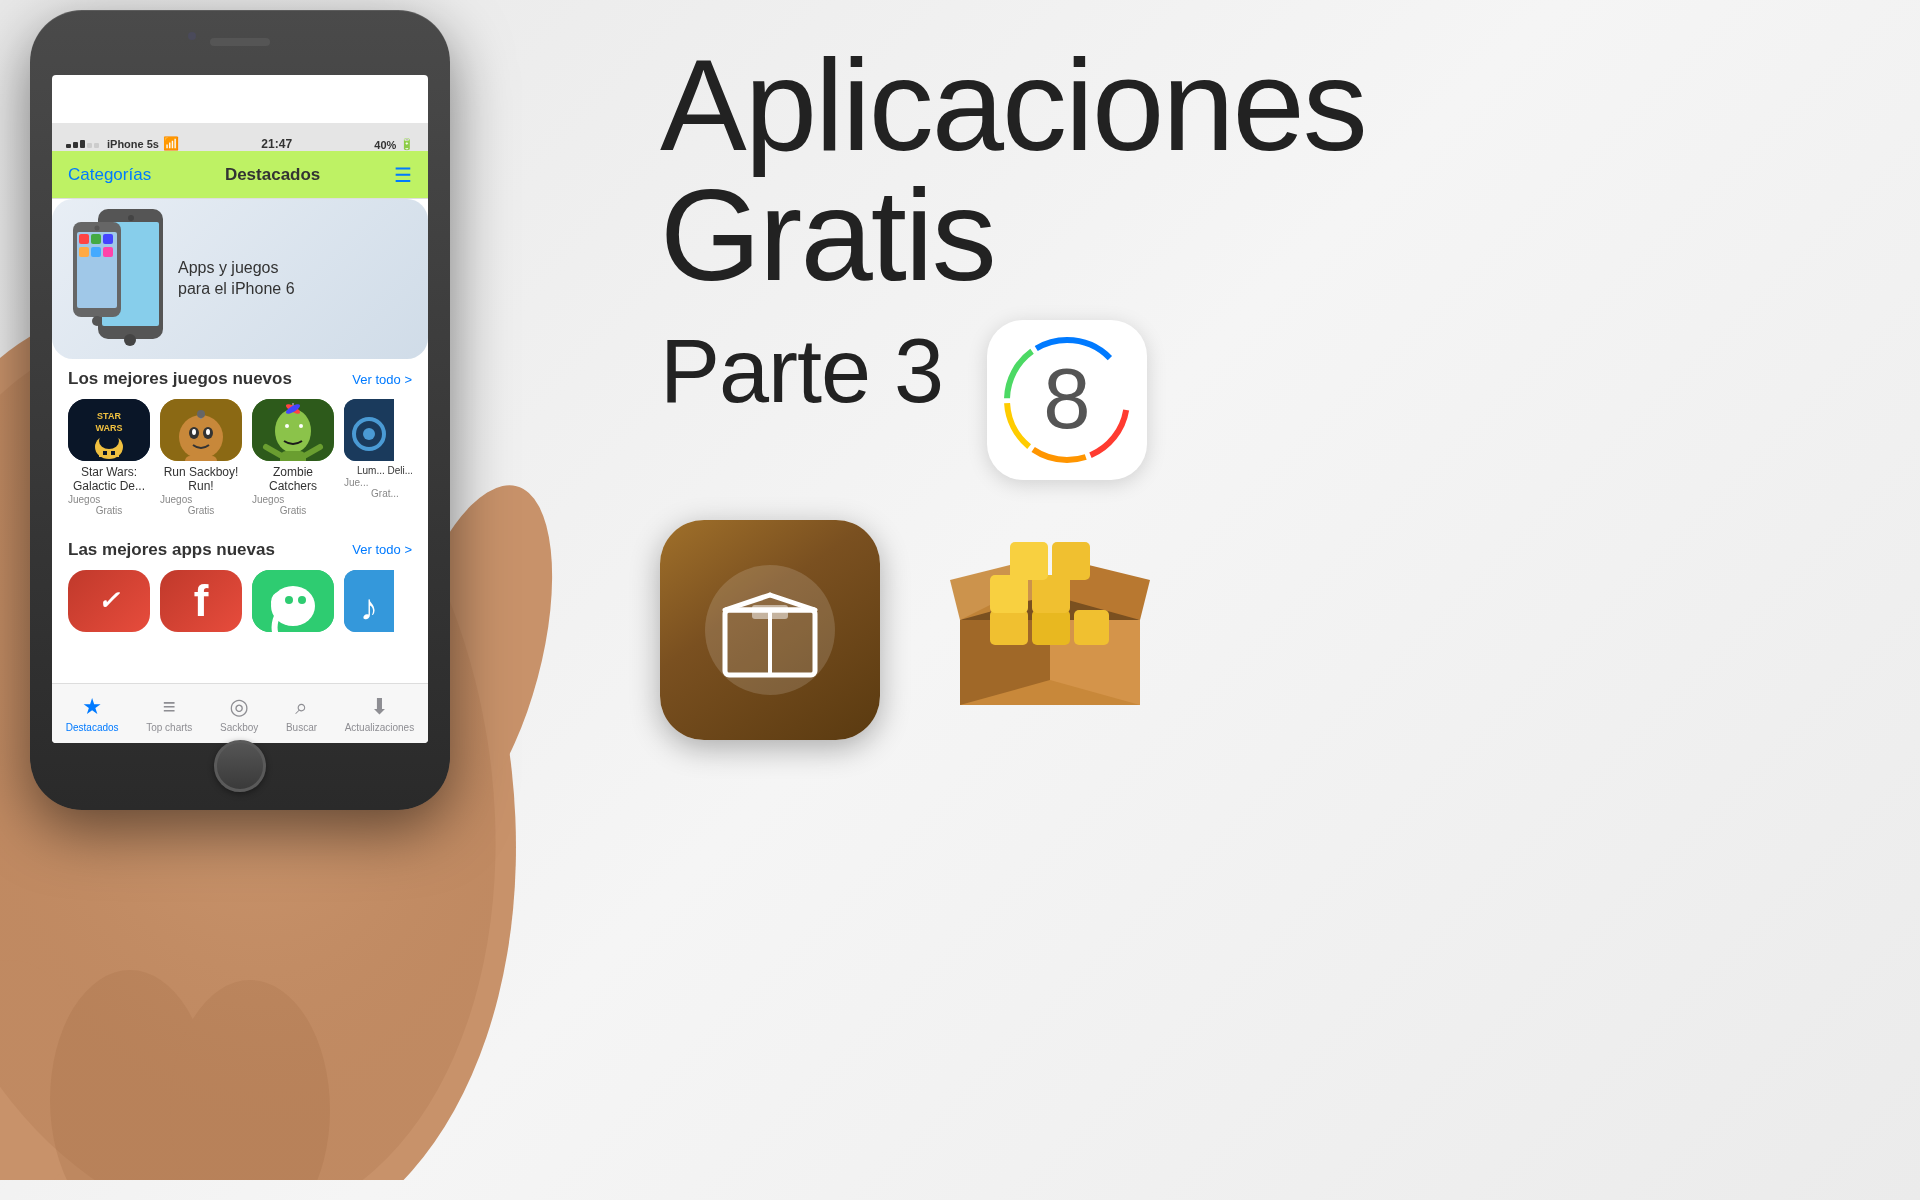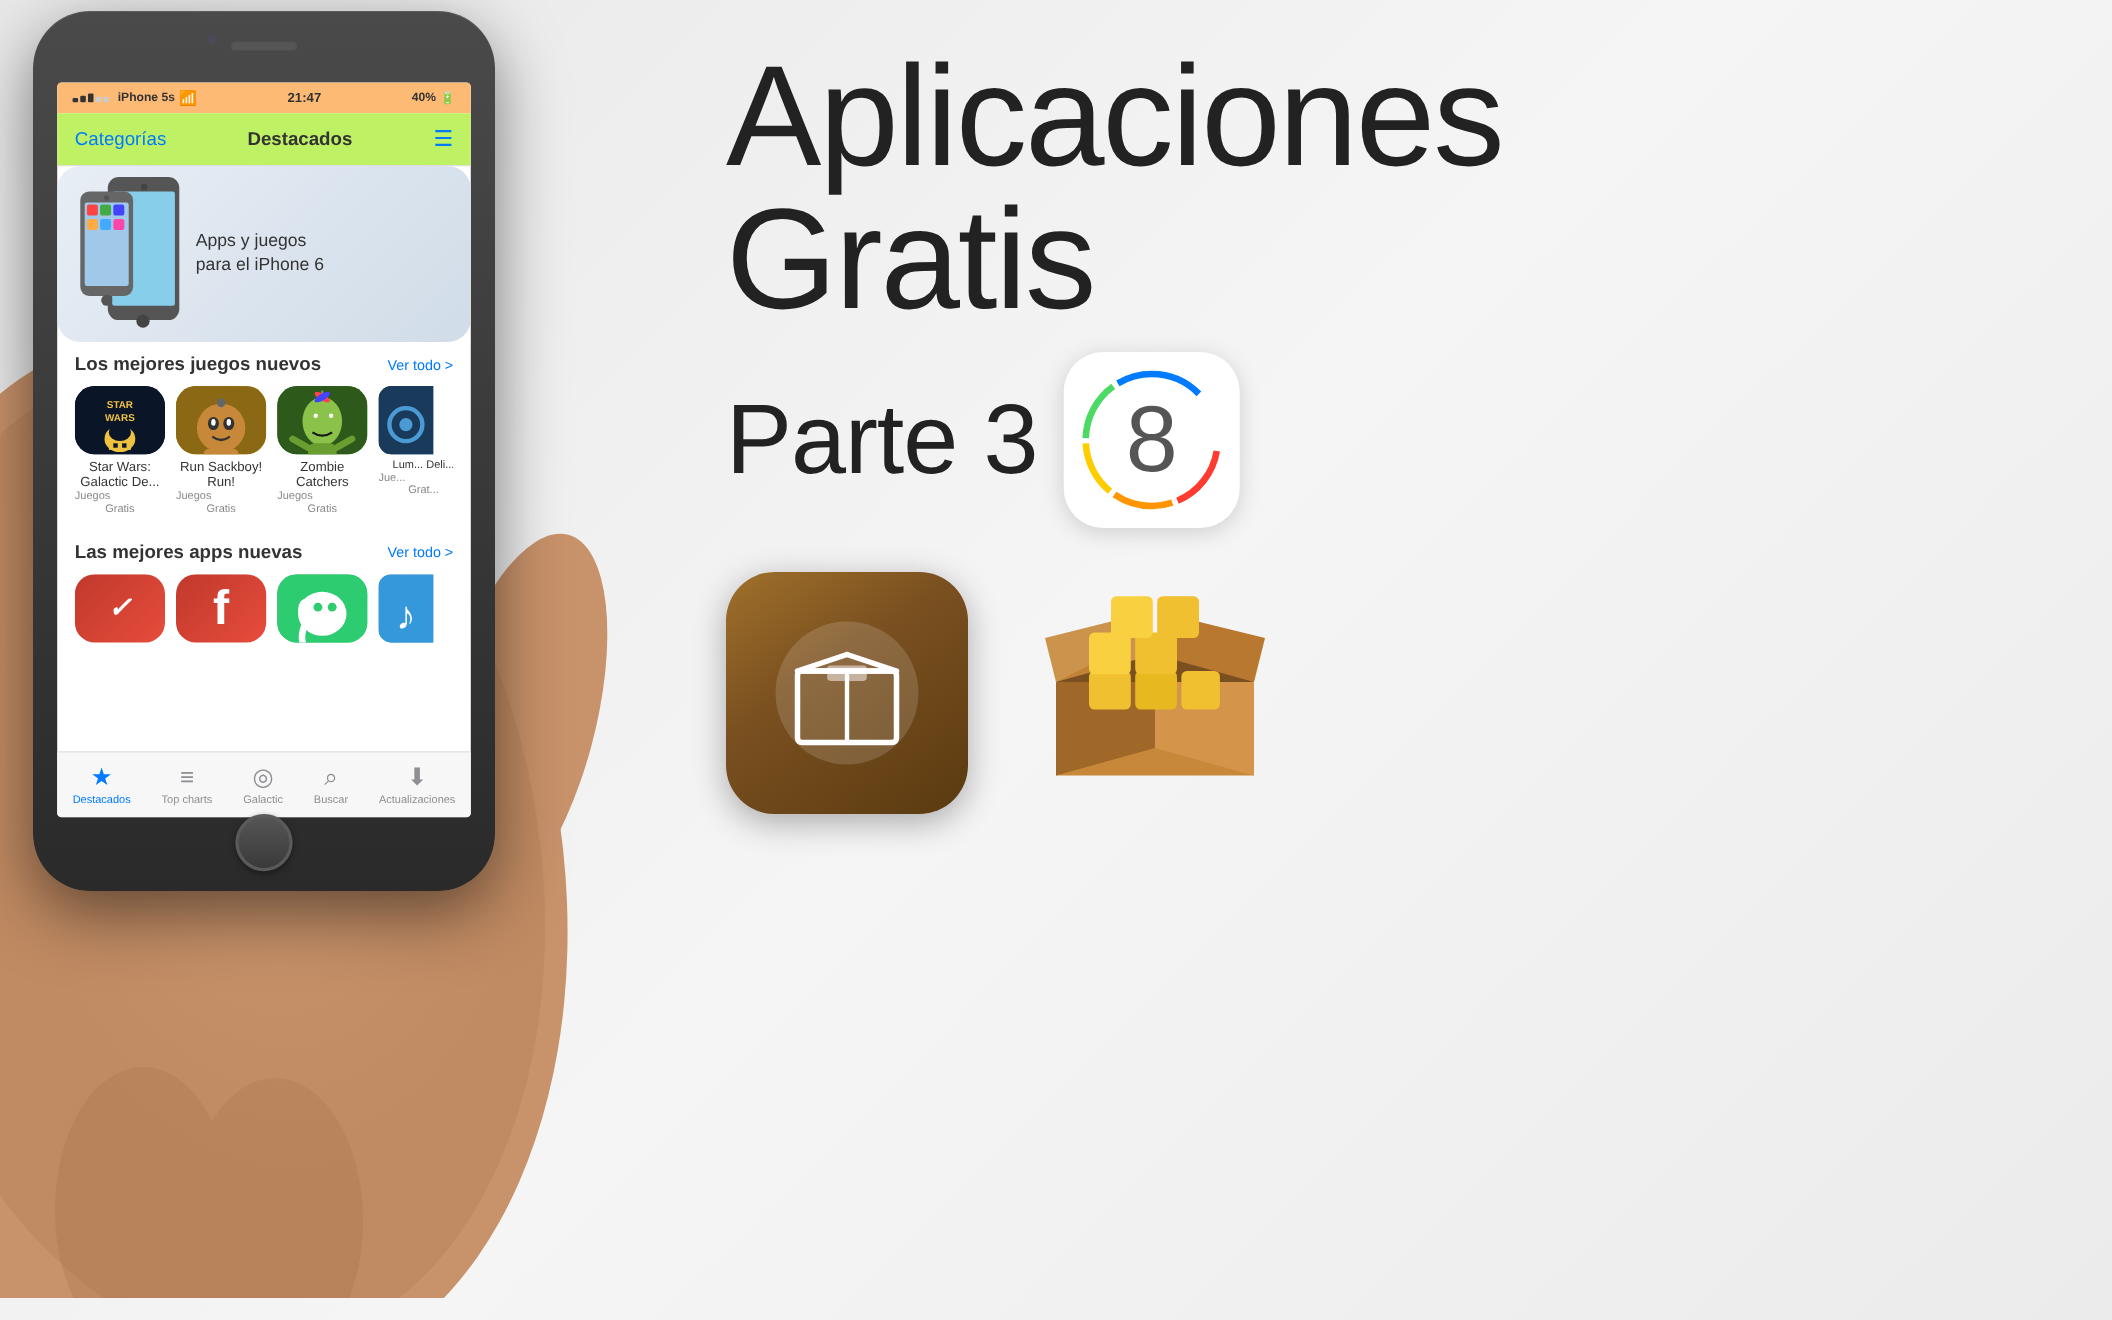--- a/index.html
+++ b/index.html
@@ -37,23 +37,23 @@
       font-size: 130px;
       font-weight: 200;
       color: #222;
       letter-spacing: -2px;
       line-height: 1.0;
       font-family: 'Helvetica Neue', Helvetica, Arial, sans-serif;
     }
 
     .subtitle-row {
       display: flex;
-      align-items: center;
+      align-items: flex-start;
       margin-top: 20px;
-      gap: 24px;
+      gap: 44px;
     }
 
     .parte-text {
       font-size: 90px;
       font-weight: 200;
       color: #222;
       letter-spacing: -1px;
       font-family: 'Helvetica Neue', Helvetica, Arial, sans-serif;
     }
 
@@ -119,29 +119,30 @@
       top: 65px;
       width: 376px;
       height: 668px;
       background: white;
       border-radius: 4px;
       overflow: hidden;
     }
 
     
     .status-bar {
-      background: #fdba74;
+      background: #e5e5e5;
       height: 28px;
       display: flex;
-      align-items: center;
+      align-items: flex-end;
       justify-content: space-between;
       padding: 0 14px;
       font-size: 12px;
       font-weight: 600;
       color: #333;
+      margin-top: 48px;
     }
 
     .status-left { display: flex; align-items: center; gap: 4px; }
     .status-right { display: flex; align-items: center; gap: 4px; }
 
     
     .nav-bar {
       background: #bef264;
       border-bottom: 1px solid #ddd;
       height: 48px;
@@ -706,21 +707,21 @@
         <div class="tab-item tab-active">
           <span class="tab-icon">★</span>
           <span class="tab-label">Destacados</span>
         </div>
         <div class="tab-item tab-inactive">
           <span class="tab-icon">≡</span>
           <span class="tab-label">Top charts</span>
         </div>
         <div class="tab-item tab-inactive">
           <span class="tab-icon">◎</span>
-          <span class="tab-label">Galactic</span>
+          <span class="tab-label">Sackboy</span>
         </div>
         <div class="tab-item tab-inactive">
           <span class="tab-icon">⌕</span>
           <span class="tab-label">Buscar</span>
         </div>
         <div class="tab-item tab-inactive">
           <span class="tab-icon">⬇</span>
           <span class="tab-label">Actualizaciones</span>
         </div>
       </div>

